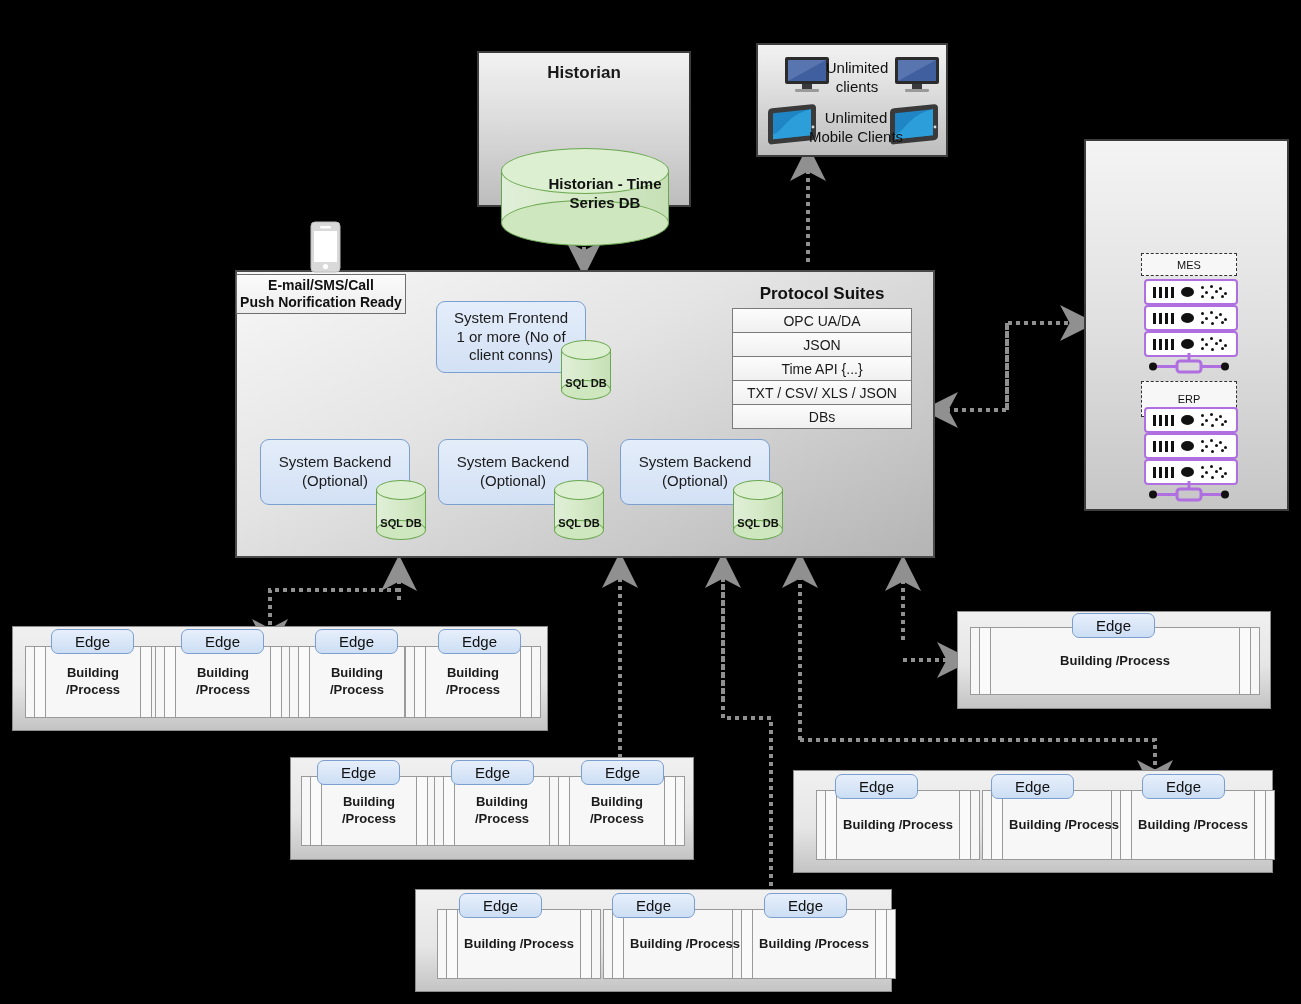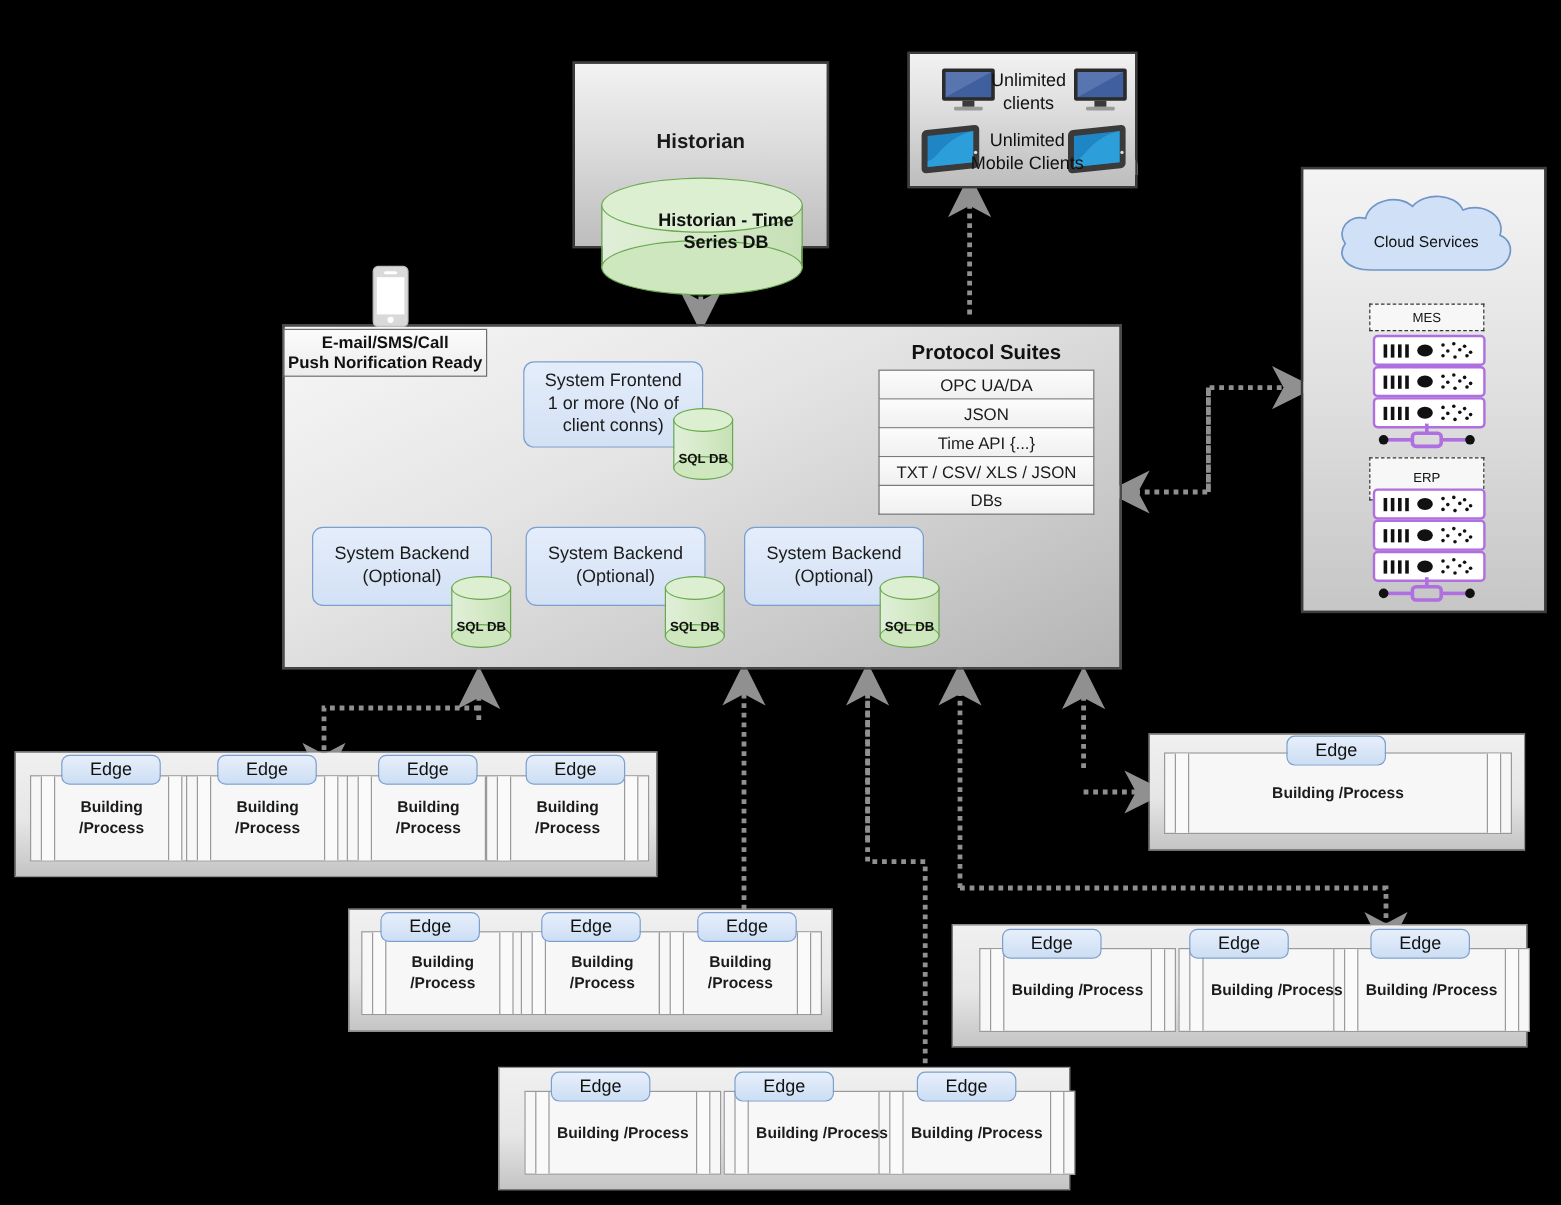--- a/index.html
+++ b/index.html
@@ -161,21 +161,21 @@
     <line x1="509" y1="420" x2="509" y2="374" marker-end="url(#ab)" stroke-dasharray="0"></line>
     <g stroke-dasharray="4,4">
       <path d="M509,405 L330,405 L330,437" marker-end="url(#ab)"></path>
       <path d="M509,405 L509,437" marker-end="url(#ab)"></path>
       <path d="M509,405 L690,405 L690,437" marker-end="url(#ab)"></path>
     </g>
   </g>
 </svg>
 
 <div class="abs panel-grey" style="left:477px;top:51px;width:214px;height:156px;z-index:3;">
-  <div class="abs" style="left:0;top:10px;width:100%;text-align:center;font-size:17px;font-weight:bold;margin-top:45px;">Historian</div>
+  <div class="abs" style="left:0;top:10px;width:100%;text-align:center;font-size:17px;font-weight:bold;">Historian</div>
   <div class="cyl cyl-big" style="left:22px;top:95px;width:168px;height:98px;">
     <div class="body"></div>
     <div class="top"></div>
     <div class="bot"></div>
     <div class="lbl" style="white-space:pre-line;font-weight:bold;padding-left:40px;">Historian - Time
 Series DB</div>
   </div>
 </div>
 
 <div class="hidden-label" style="left:905px;top:96px;z-index:2;">ud</div>
@@ -279,27 +279,20 @@
 <div class="phone" style="left:310px;top:221px;z-index:5;">
   <svg width="31" height="52" viewBox="0 0 31 52">
     <rect x="1" y="1" width="29" height="50" rx="4" fill="#d9d9d9" stroke="#bdbdbd"></rect>
     <rect x="10" y="5" width="11" height="2.6" rx="1.3" fill="#fff"></rect>
     <rect x="4" y="10" width="23" height="31" fill="#fff"></rect>
     <circle cx="15.5" cy="45.5" r="2.6" fill="#fff"></circle>
   </svg>
 </div>
 
 <div class="abs panel-cloud" style="left:1084px;top:139px;width:205px;height:372px;z-index:3;">
-  <div class="cloudshape" style="left:21px;top:18px;width:163px;height:80px;">
-    <svg width="163" height="80" viewBox="0 0 163 80">
-      <path d="M36,66 C14,66 7,54 14,44 C6,33 17,19 31,23 C34,8 58,2 70,13
-               C80,1 106,2 112,16 C130,9 148,22 143,37 C158,43 153,66 132,66 Z" fill="#cfe0f7" stroke="#6f95c9" stroke-width="1.4"></path>
-    </svg>
-    <div class="txt">Cloud Services</div>
-  </div>
 
   <div class="rack-label abs" style="left:55px;top:112px;width:96px;height:23px;">MES</div>
   <div class="abs" style="left:58px;top:138px;width:90px;height:85px;">
     <div class="rack-unit" style="left:0;top:0;width:90px;height:22px;">
       <div class="bars">
           <i></i>
           <i></i>
           <i></i>
           <i></i>
         </div>

